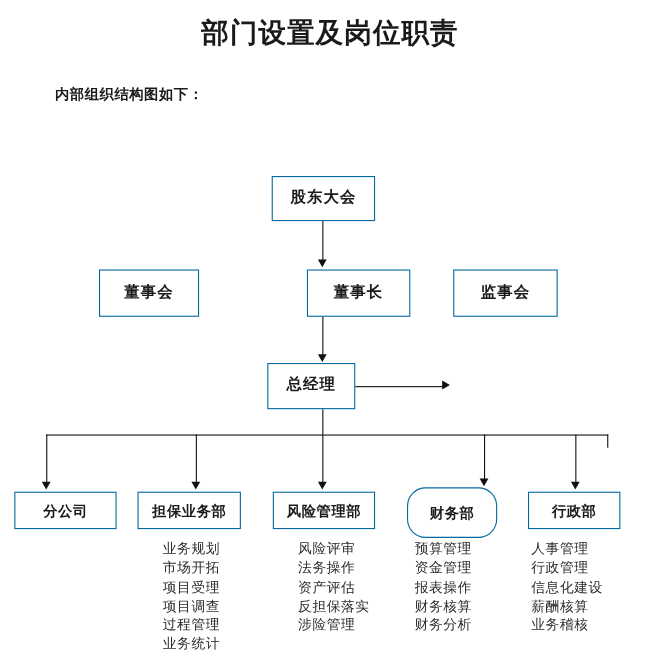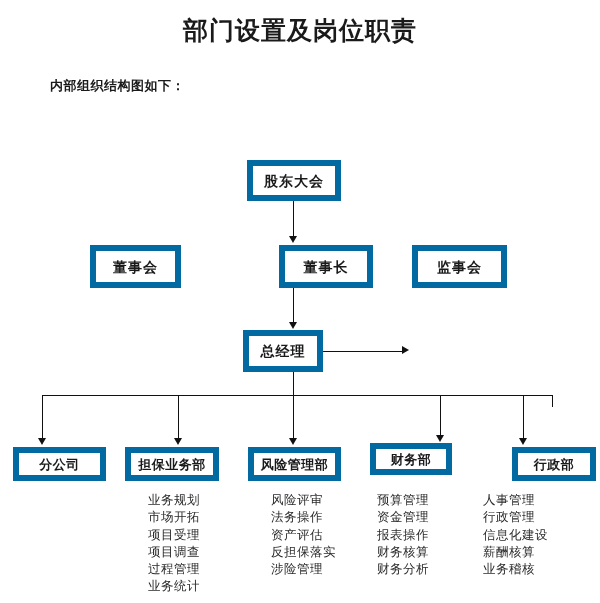--- a/index.html
+++ b/index.html
@@ -15,20 +15,21 @@
     font-family: "DejaVu Sans", "Liberation Sans", sans-serif;
     color: #1a1a1a;
     overflow: hidden;
   }
 
   #page {
     position: absolute;
     left: 0; top: 0;
     width: 600px;
     height: 603px;
+    font-family: Liberation Serif, serif;
   }
 
   
   .doc-title {
     position: absolute;
     left: 0;
     top: 14px;
     width: 600px;
     text-align: center;
     font-size: 25px;
@@ -45,21 +46,21 @@
     font-weight: 700;
     letter-spacing: 0.5px;
     line-height: 18px;
     white-space: nowrap;
   }
 
   
   .node {
     position: absolute;
     box-sizing: border-box;
-    border: 6px solid #0369a1;
+    border: 1px solid #0369a1;
     background: #ffffff;
     display: flex;
     align-items: center;
     justify-content: center;
     font-size: 14px;
     font-weight: 700;
     letter-spacing: 1px;
     line-height: 1;
     white-space: nowrap;
   }
@@ -126,23 +127,23 @@
 
   <div class="node" style="left:243px; top:330px; width:80px;  height:42px;">总经理</div>
 
 
   <div class="node dept" style="left:13px;  top:447px; width:93px; height:34px;">分公司</div>
 
   <div class="node dept" style="left:125px; top:447px; width:94px; height:34px;">担保业务部</div>
 
   <div class="node dept" style="left:248px; top:447px; width:93px; height:34px;">风险管理部</div>
 
-  <div class="node dept" style="left:370px; top:443px; width:82px; height:32px;">财务部</div>
-
-  <div class="node dept" style="left:480px; top:447px; width:84px; height:34px;margin-left:32px;">行政部</div>
+  <div class="node dept" style="left:370px; top:443px; width:82px; height:46px;border-radius:17px;">财务部</div>
+
+  <div class="node dept" style="left:480px; top:447px; width:84px; height:34px;">行政部</div>
 
   <div class="vline" style="left:293px; top:201px; height:36px;"></div>
   <div class="arrow-down" style="left:289px; top:236px;"></div>
 
   <div class="vline" style="left:293px; top:288px; height:35px;"></div>
   <div class="arrow-down" style="left:289px; top:322px;"></div>
 
   <div class="hline" style="left:323px; top:351px; width:80px;"></div>
   <div class="arrow-right" style="left:402px; top:346px;"></div>
 

